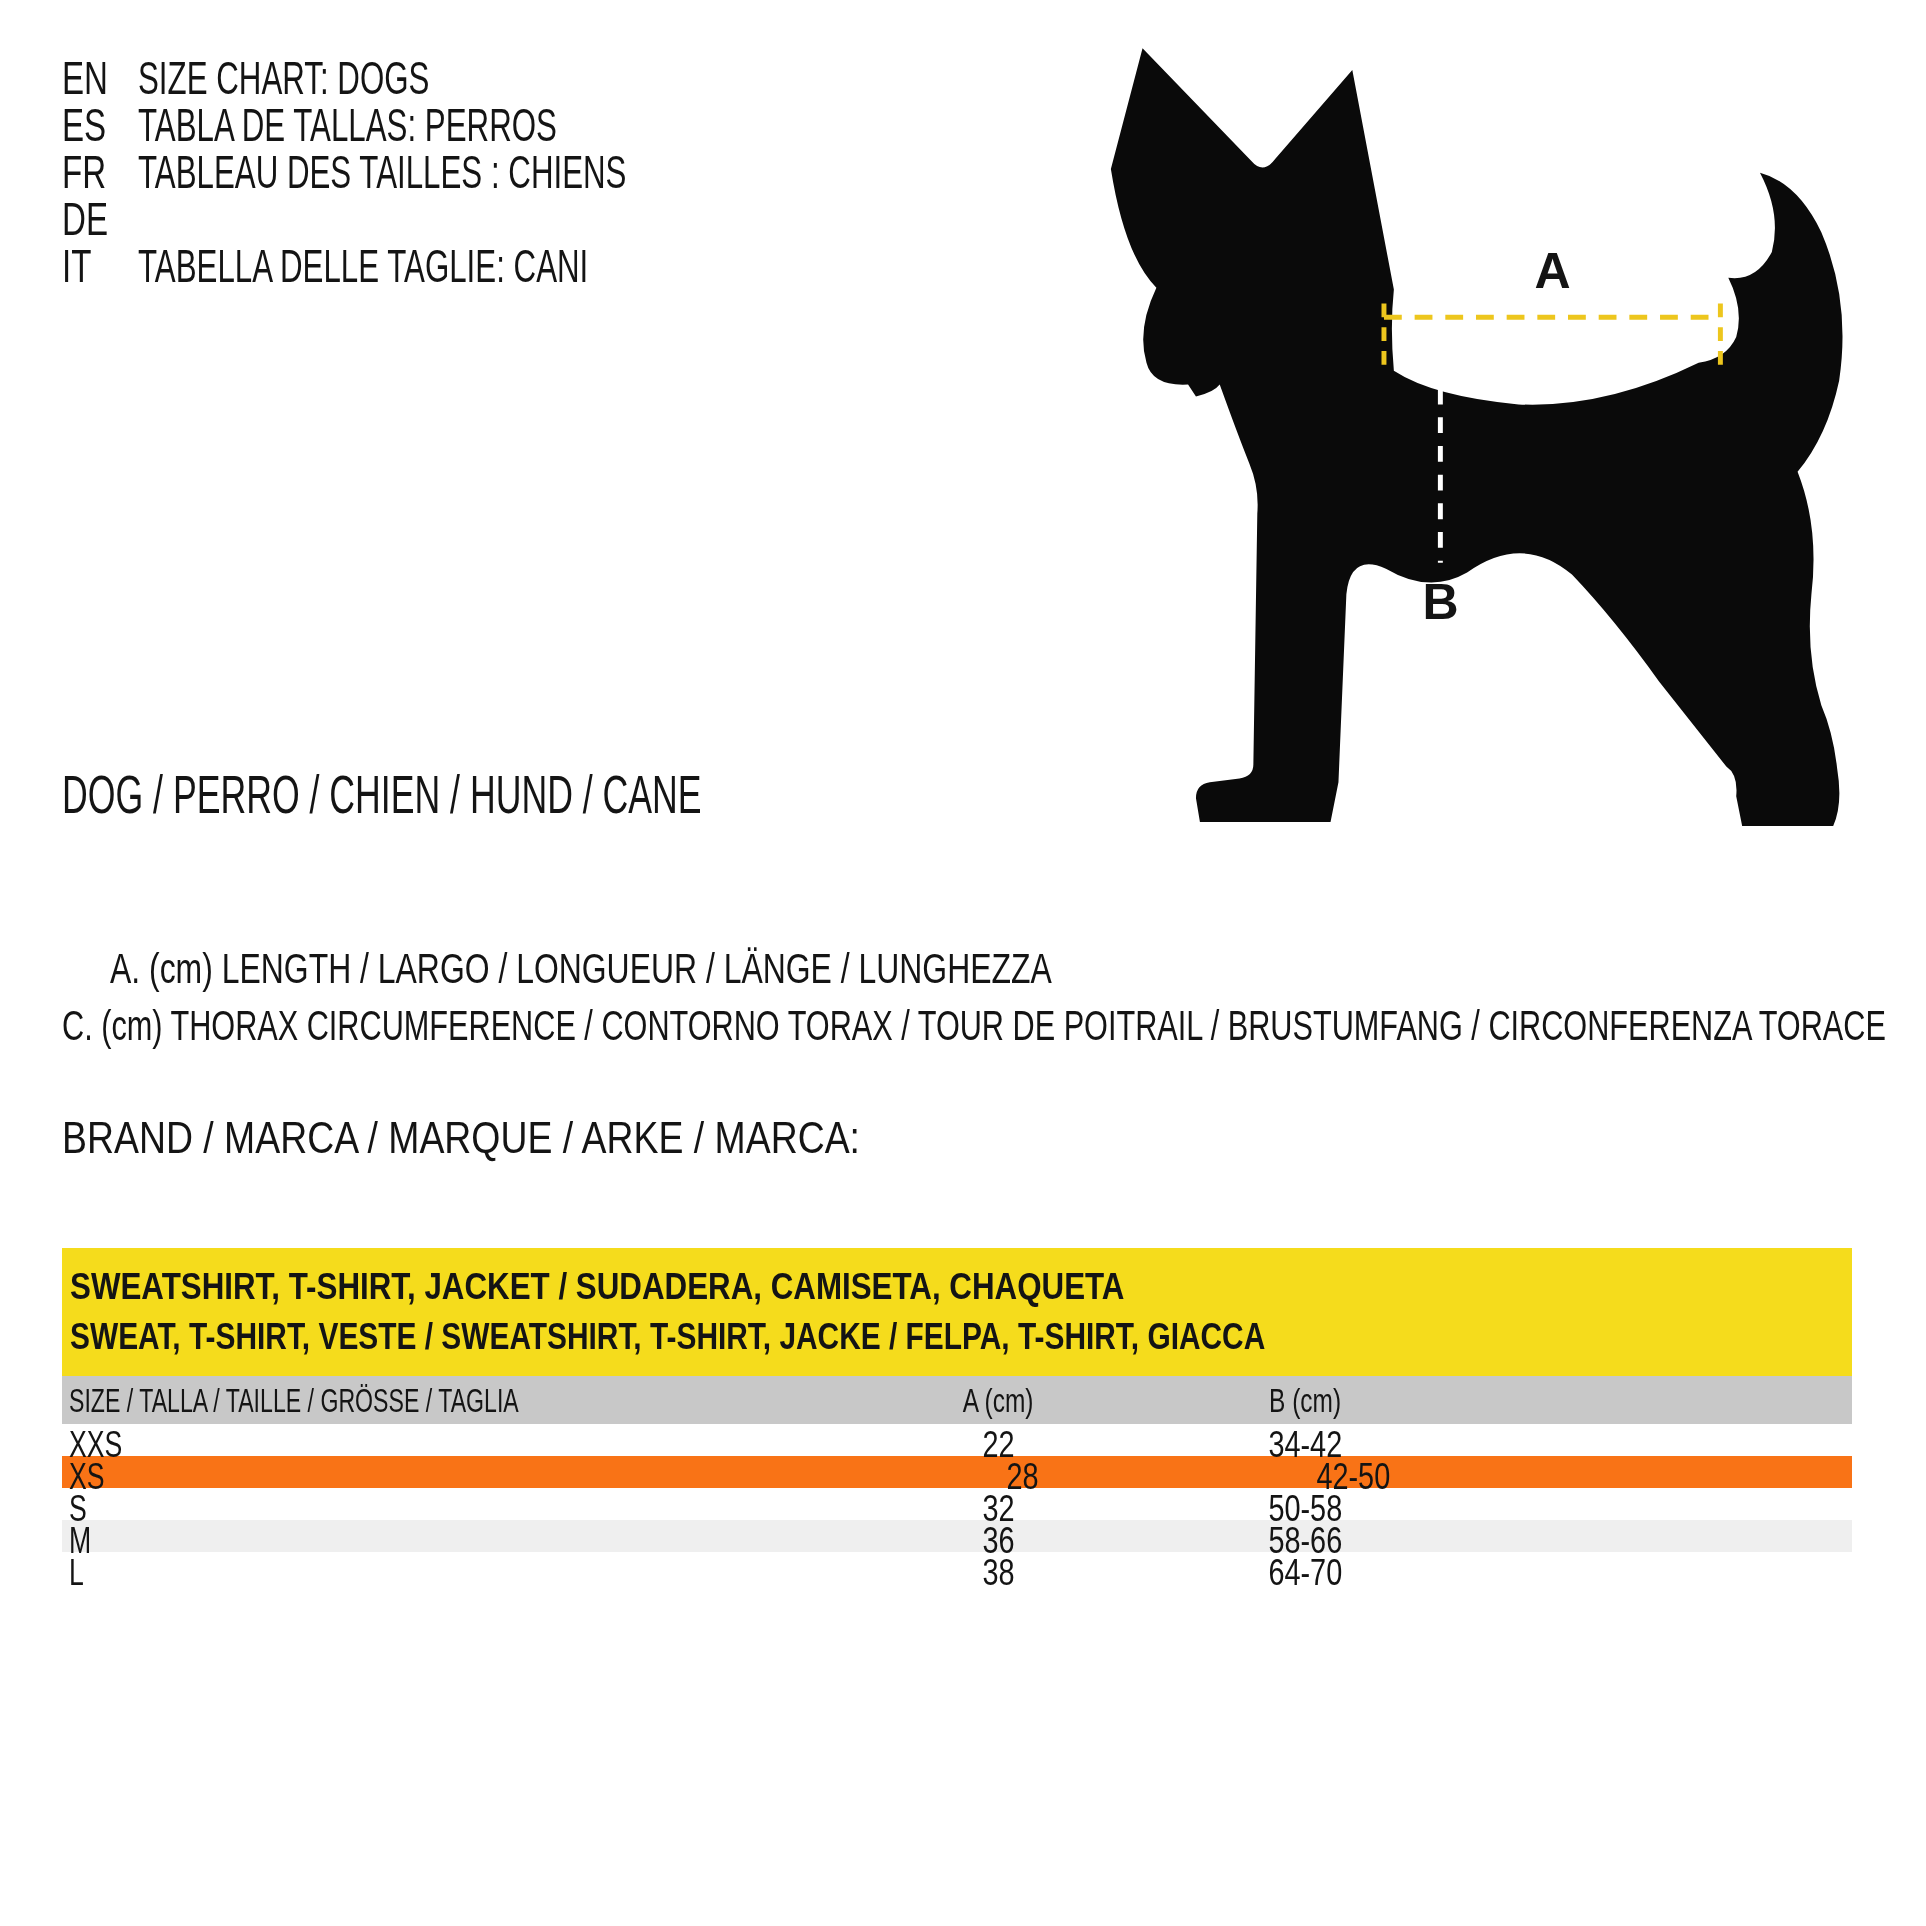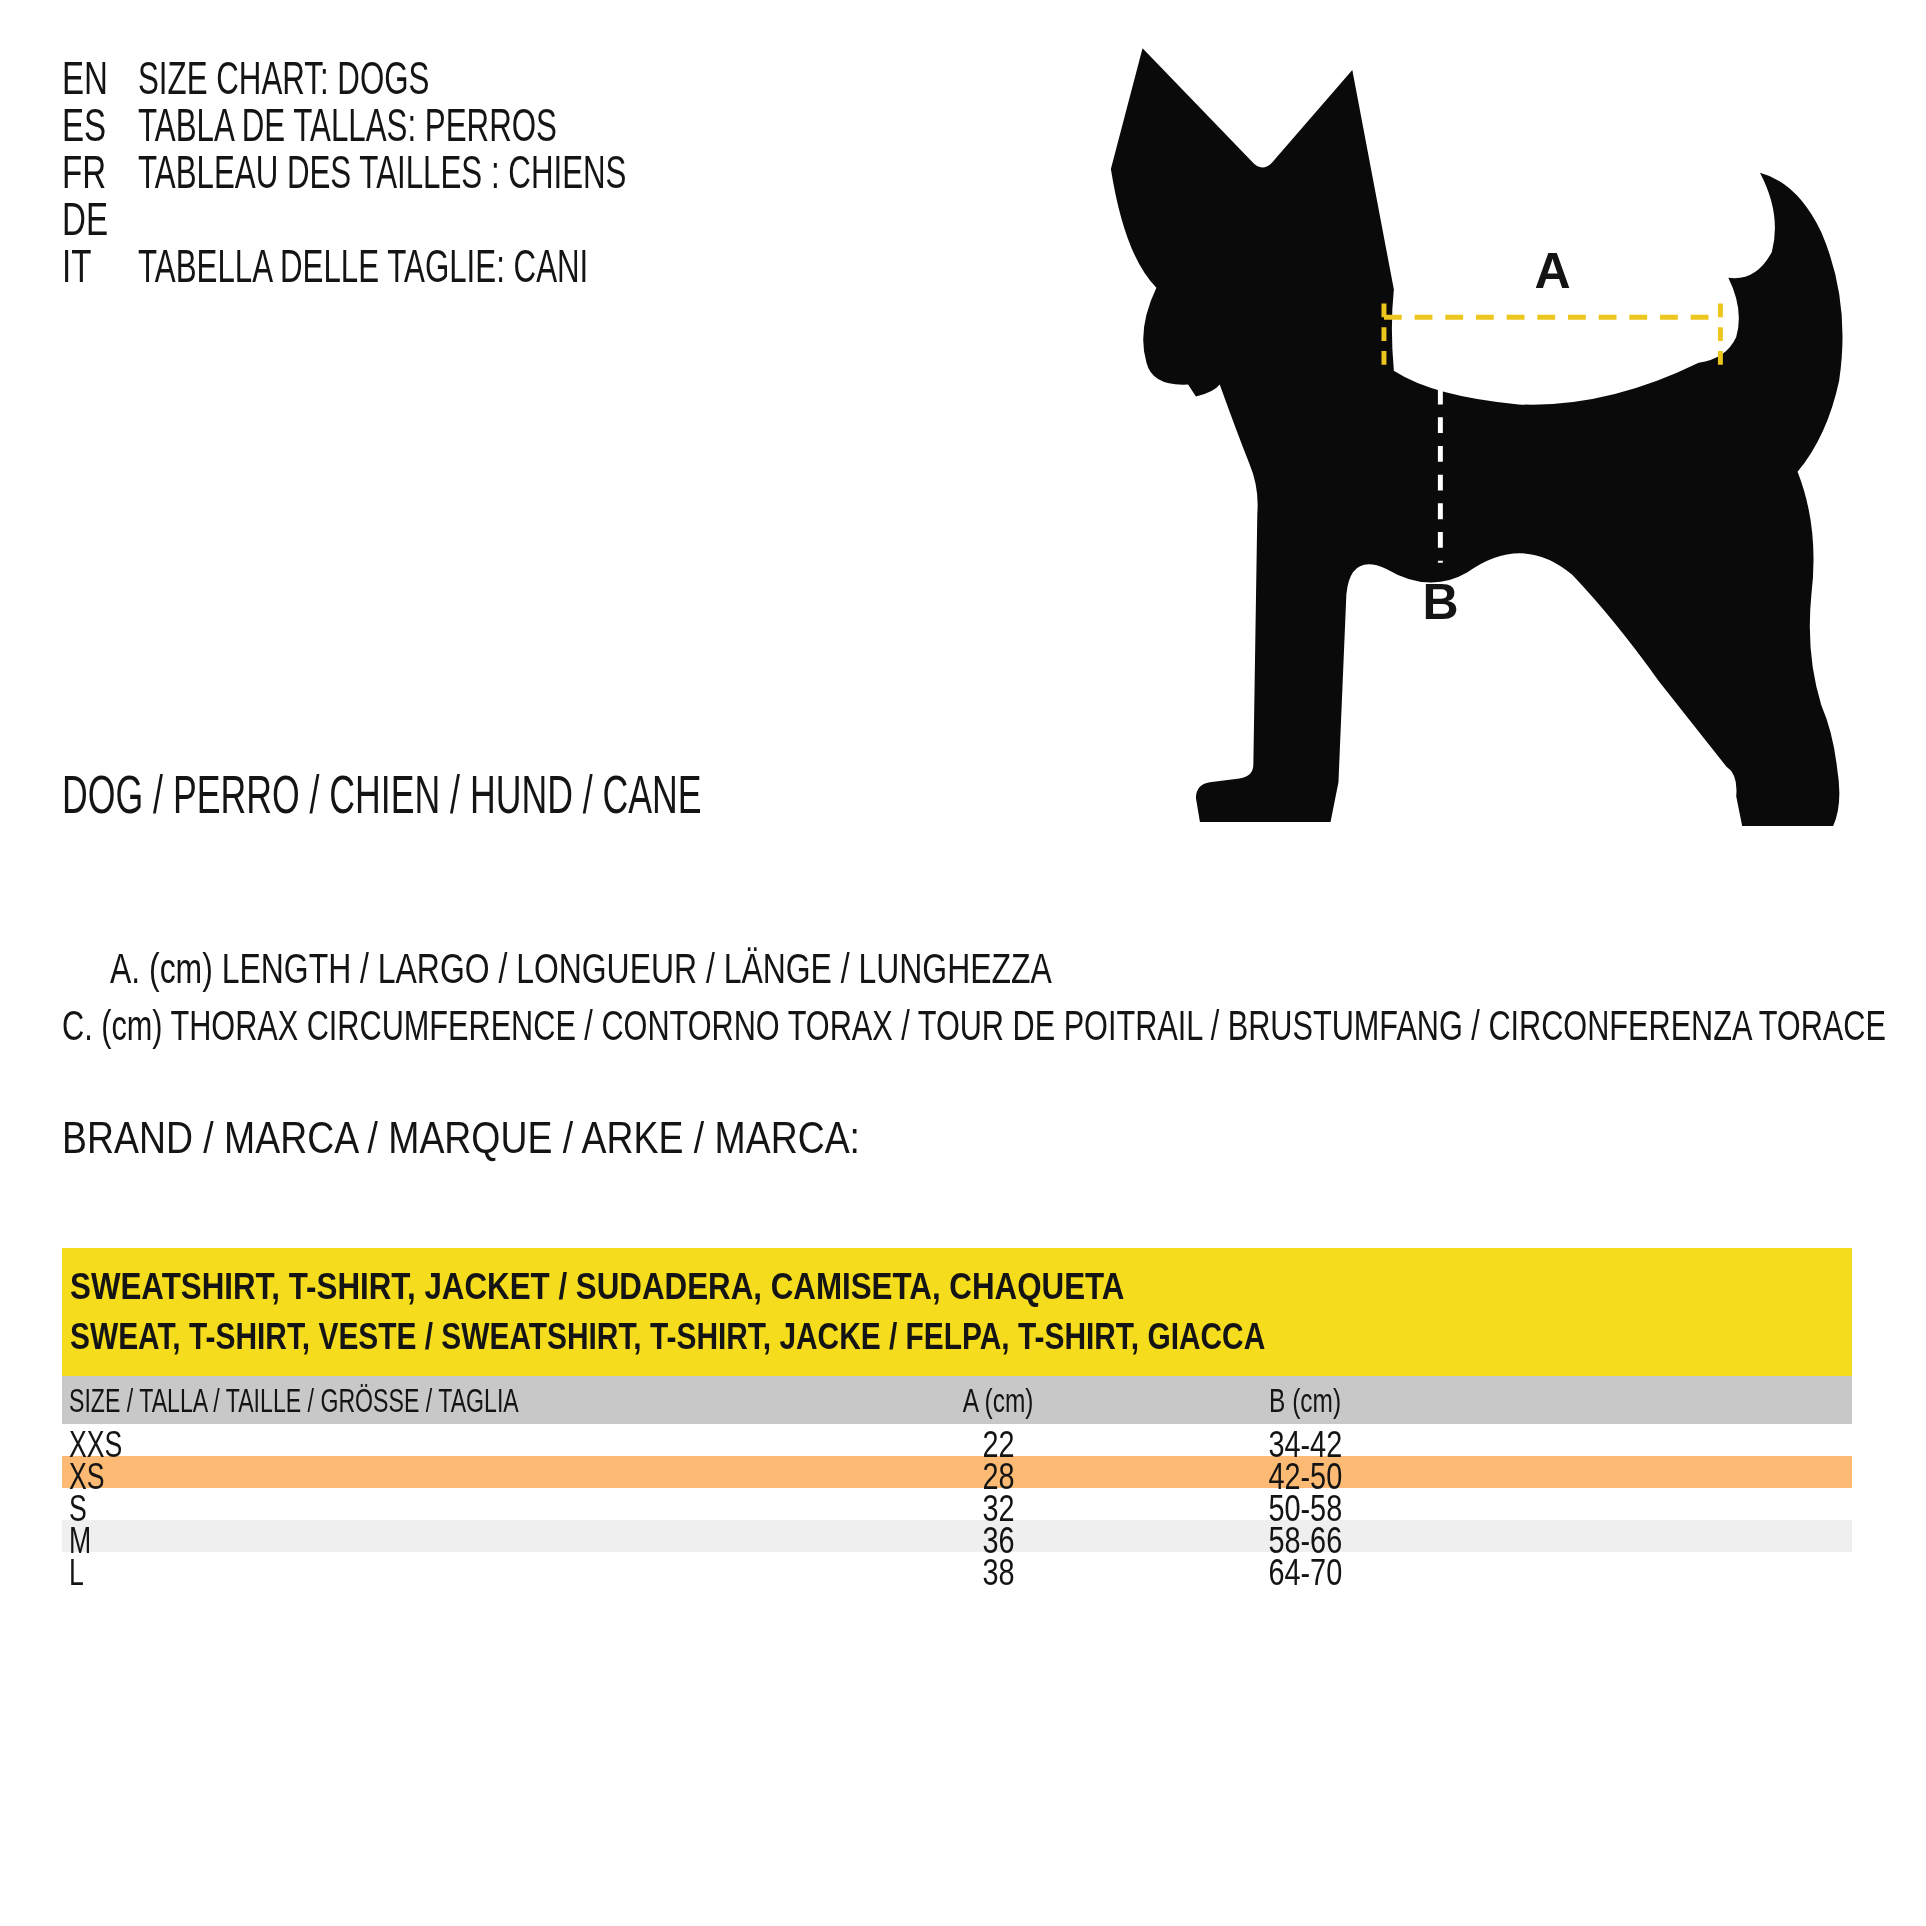--- a/index.html
+++ b/index.html
@@ -177,21 +177,21 @@
       <span class="c4"></span>
     </div>
     <div id="rows">
   <div class="trow">
     <span class="c1"><span class="cond" style="--sx:.72">XXS</span></span>
     <span class="c2"><span class="cond-c" style="--sx:.78">22</span></span>
     <span class="c3"><span class="cond-c" style="--sx:.78">34-42</span></span>
     <span class="c4"></span>
   </div>
 
-  <div class="trow" style="background: #fdba74;">
+  <div class="trow" style="background: #f97316; gap: 24px;">
     <span class="c1"><span class="cond" style="--sx:.72">XS</span></span>
     <span class="c2"><span class="cond-c" style="--sx:.78">28</span></span>
     <span class="c3"><span class="cond-c" style="--sx:.78">42-50</span></span>
     <span class="c4"></span>
   </div>
 
   <div class="trow">
     <span class="c1"><span class="cond" style="--sx:.72">S</span></span>
     <span class="c2"><span class="cond-c" style="--sx:.78">32</span></span>
     <span class="c3"><span class="cond-c" style="--sx:.78">50-58</span></span>

